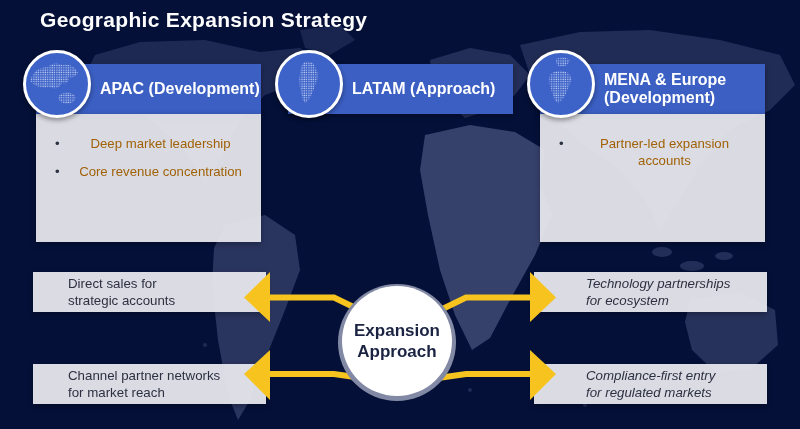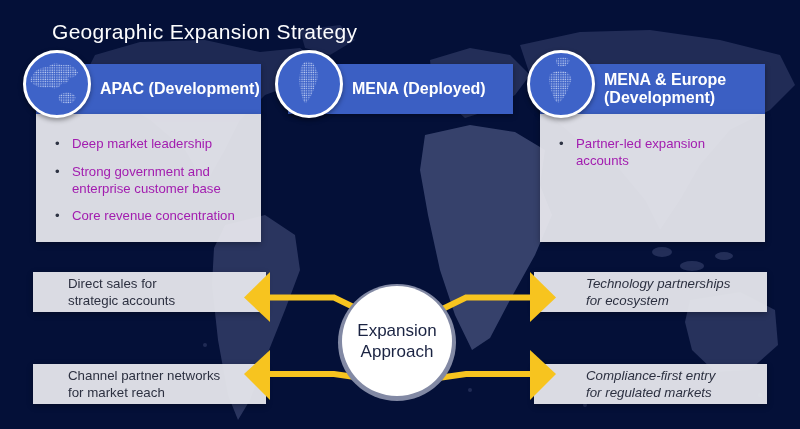--- a/index.html
+++ b/index.html
@@ -6,40 +6,40 @@
   body{
     width:800px;height:429px;position:relative;overflow:hidden;
     background:#041038;
     font-family:"Liberation Sans", sans-serif;
   }
   
   .map-layer{position:absolute;left:0;top:0;width:800px;height:429px;z-index:0;}
   
   .slide-title{
     position:absolute;left:36px;top:4px;z-index:5;
-    color:#FDFDFE;font-size:21px;font-weight:normal;letter-spacing:.3px;margin:16px;
+    color:#FDFDFE;font-size:21px;font-weight:bold;letter-spacing:.3px;margin:4px;
   }
   
   .region-card{position:absolute;top:64px;width:225px;z-index:2;}
   .card-apac{left:36px}.card-latam{left:288px}.card-mena{left:540px}
   .region-header{
     height:50px;background:#3B5FC3;display:flex;align-items:center;
     padding-left:64px;box-sizing:border-box;
     color:#FFFFFF;font-size:16px;font-weight:bold;line-height:1.15;
     white-space:pre-line;box-shadow:0 2px 5px rgba(0,0,0,.35);
   }
   .region-body{
     height:128px;background:rgba(233,234,239,.93);
     padding:22px 12px 0 18px;box-sizing:border-box;
     box-shadow:0 2px 6px rgba(0,0,0,.3);
   }
   .region-body ul{margin:0;padding:0;list-style:none;}
   .region-body li{
     position:relative;padding-left:18px;margin-bottom:11px;
-    color:#a21caf;font-size:13.2px;line-height:1.27;white-space:pre-line;
+    color:#a16207;font-size:13.2px;line-height:1.27;white-space:pre-line;text-align:center;
   }
   .region-body li::before{content:"•";position:absolute;left:1px;top:0;color:#2E3343;}
   .globe{
     position:absolute;left:-13px;top:-14px;width:68px;height:68px;border-radius:50%;
     background:#3E63C8;border:3.5px solid #FFFFFF;box-sizing:border-box;
     box-shadow:0 2px 5px rgba(0,0,0,.4);overflow:hidden;
   }
   .globe svg{position:absolute;left:0;top:0;}
   
   .connector-layer{position:absolute;left:0;top:0;width:800px;height:429px;z-index:3;pointer-events:none;}
@@ -52,21 +52,21 @@
   .box-left{left:33px;padding-left:35px;}
   .box-right{left:534px;padding-left:52px;font-style:italic;}
   .box-row1{top:272px}.box-row2{top:364px}
   .hub-outer{
     position:absolute;left:338px;top:284px;width:118px;height:117px;border-radius:50%;
     background:#8289A4;z-index:4;
   }
   .hub-circle{
     position:absolute;left:4px;top:2px;width:110px;height:110px;border-radius:50%;
     background:#FFFFFF;display:flex;align-items:center;justify-content:center;text-align:center;
-    color:#1A2342;font-size:17px;font-weight:normal;line-height:1.25;white-space:pre-line;
+    color:#1A2342;font-size:17px;font-weight:bold;line-height:1.25;white-space:pre-line;
   }
 </style>
 </head>
 <body>
 
 <svg class="map-layer" viewBox="0 0 800 429">
   <g fill="#4A5480" stroke="none">
     <path opacity=".38" d="M95,55 L140,42 L205,40 L260,52 L300,48 L320,62 L290,70 L300,82 L265,95 L240,120 L225,150 L205,185 L185,150 L150,120 L110,95 L85,75 Z"></path>
     <path opacity=".32" d="M300,30 L340,25 L355,40 L330,55 L305,48 Z"></path>
     <path opacity=".55" d="M225,225 L265,215 L295,235 L300,270 L285,310 L265,360 L250,400 L238,420 L228,395 L218,340 L212,285 L214,248 Z"></path>
@@ -95,39 +95,37 @@
           </pattern>
         </defs>
       <path fill="url(#dotsA)" d="M4,28 Q8,14 22,14 Q28,8 36,12 Q48,10 52,20 Q48,26 42,24 Q44,32 36,30 Q32,38 24,34 Q10,36 4,28 Z"></path>
       <ellipse fill="url(#dotsA)" cx="41" cy="45" rx="8.5" ry="5.5"></ellipse>
     </svg>
   </div>
   <div class="region-header">APAC (Development)</div>
   <div class="region-body">
     <ul>
       <li>Deep market leadership</li>
-      <li>Strong government and
-enterprise customer base</li>
       <li>Core revenue concentration</li>
     </ul>
   </div>
 </div>
 
 <div class="region-card card-latam">
   <div class="globe">
     <svg width="61" height="61" viewBox="0 0 61 61">
       <defs>
           <pattern id="dotsB" width="2.3" height="2.3" patternUnits="userSpaceOnUse">
             <circle cx="1" cy="1" r=".7" fill="#C7D4F4"></circle>
           </pattern>
         </defs>
       <path fill="url(#dotsB)" d="M27,9 Q36,7 38,16 Q42,22 38,30 Q34,43 29,49 Q25,51 24,43 Q20,31 22,20 Q23,11 27,9 Z"></path>
     </svg>
   </div>
-  <div class="region-header">MENA (Deployed)</div>
+  <div class="region-header">LATAM (Approach)</div>
 </div>
 
 <div class="region-card card-mena">
   <div class="globe">
     <svg width="61" height="61" viewBox="0 0 61 61">
       <defs>
           <pattern id="dotsC" width="2.3" height="2.3" patternUnits="userSpaceOnUse">
             <circle cx="1" cy="1" r=".7" fill="#C7D4F4"></circle>
           </pattern>
         </defs>

